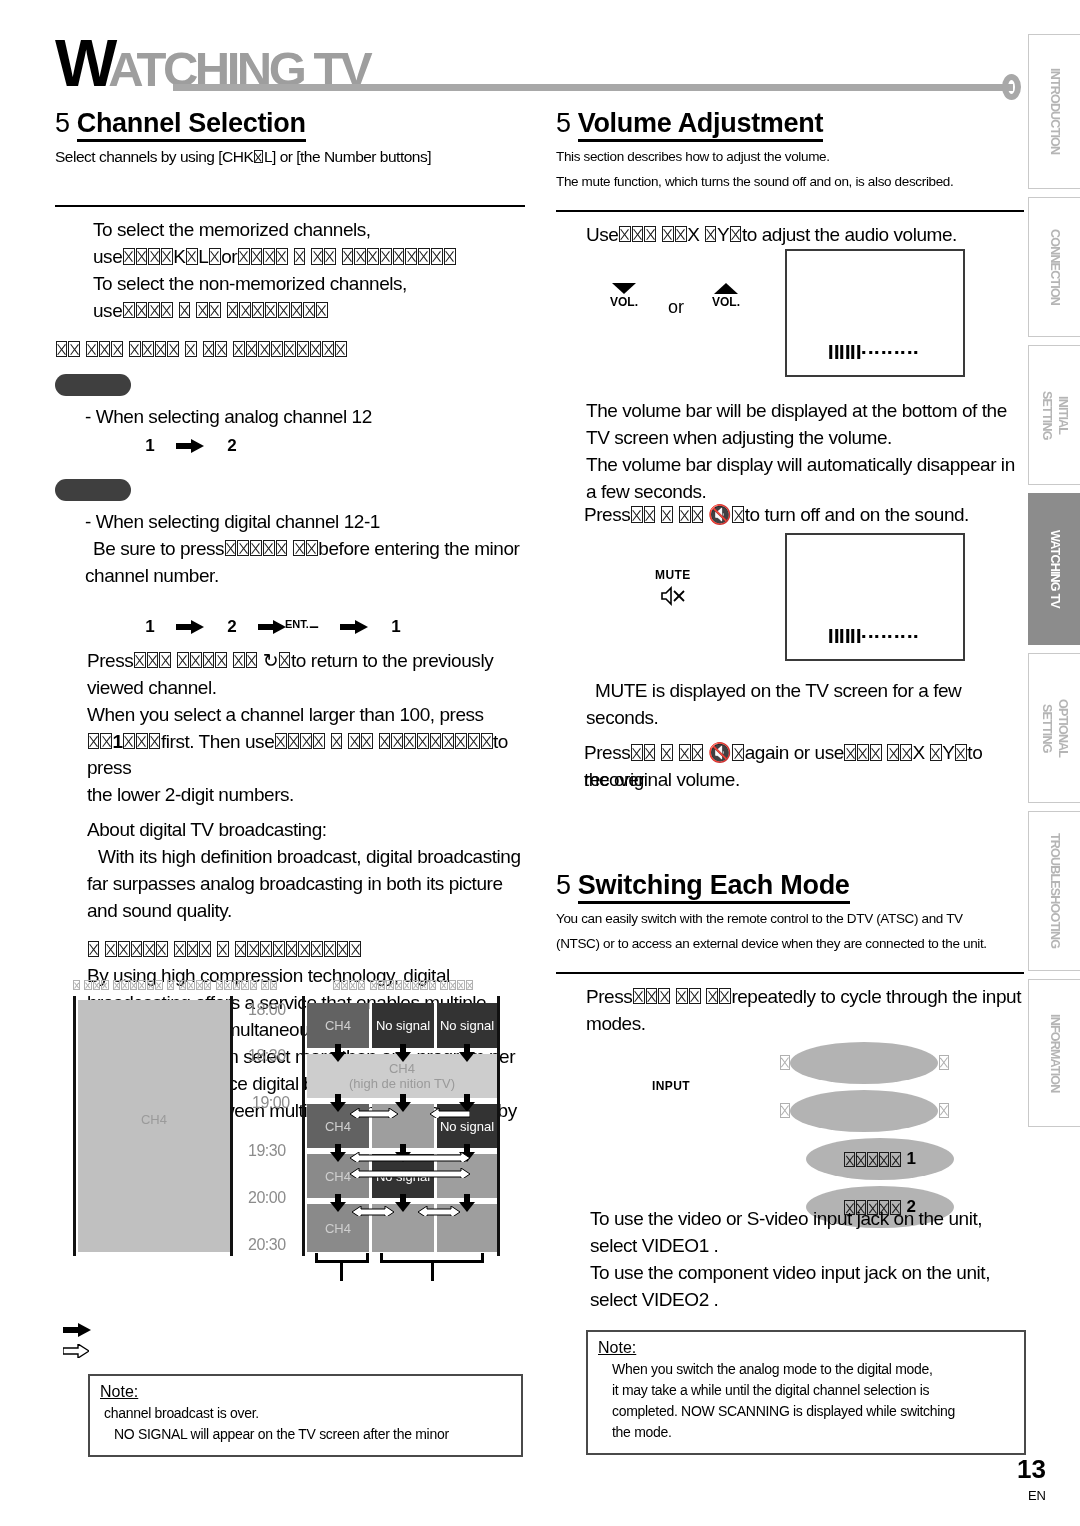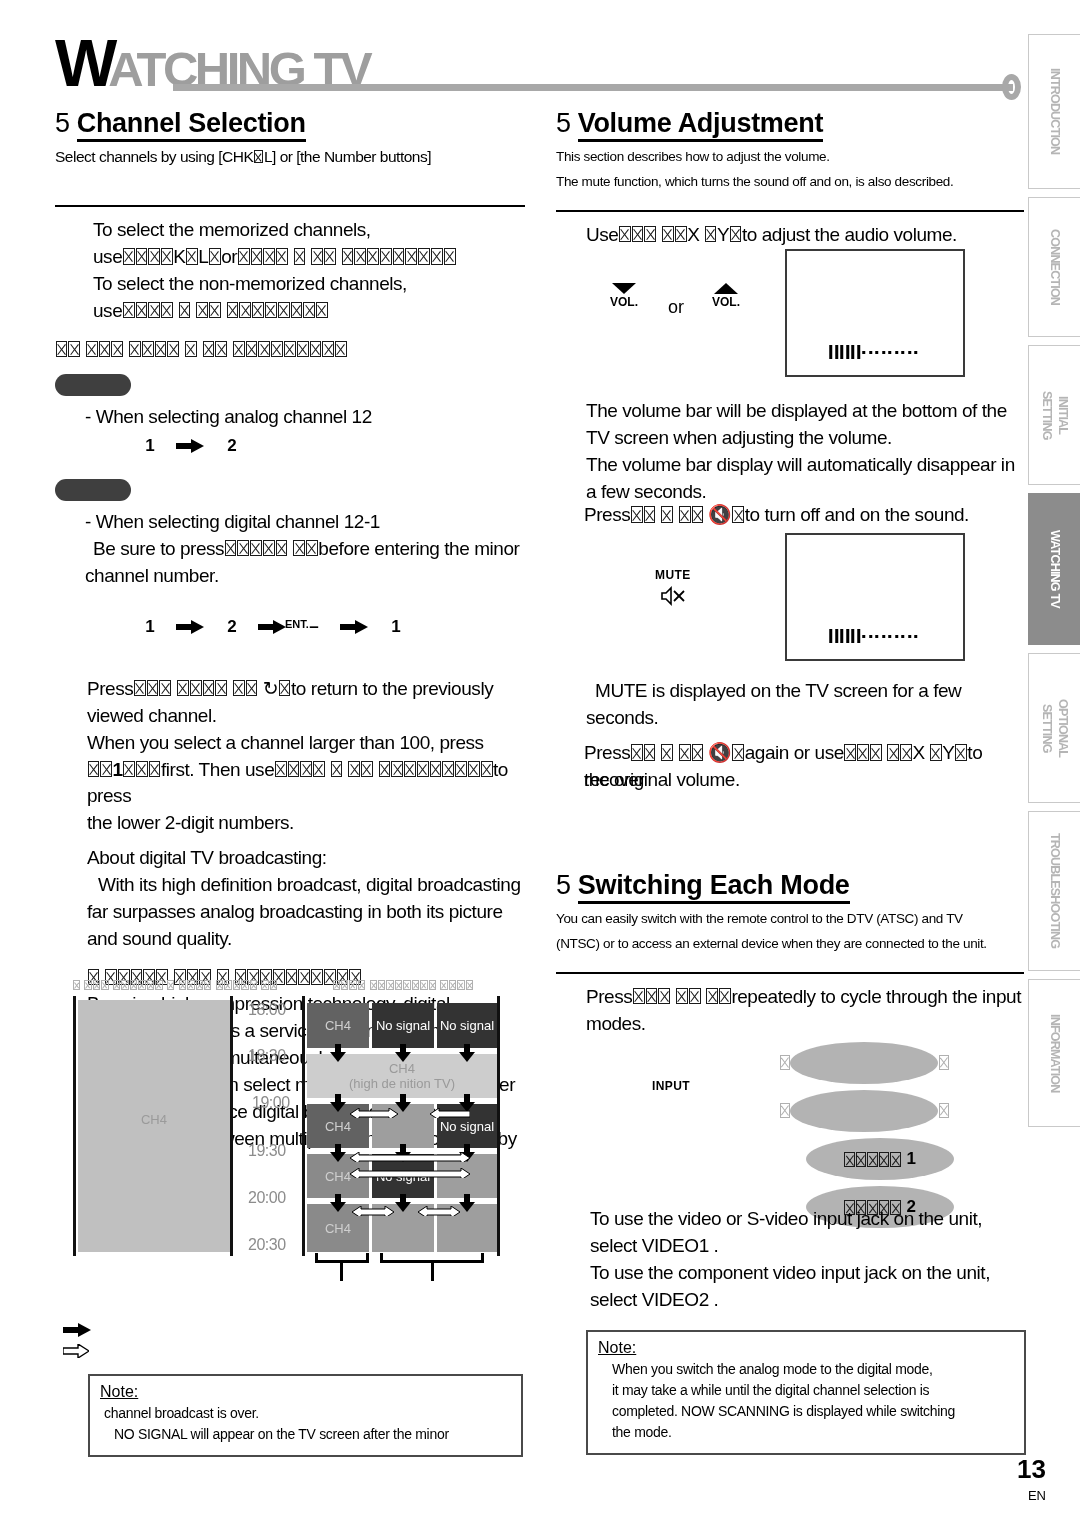--- a/index.html
+++ b/index.html
@@ -479,21 +479,21 @@
         <span class="k">1</span>
         <span class="arrow-blk"></span>
         <span class="k">2</span>
         <span class="arrow-blk"></span>
         <span class="k">–</span>
         <span class="arrow-blk"></span>
         <span class="k">1</span>
       </div>
     </div>
 
-    <p class="body-txt indent2" style="margin-top:34px;margin-left:32px;"><span>Press</span><span class="tofu"></span><span class="tofu"></span><span class="tofu"></span> <span class="tofu"></span><span class="tofu"></span><span class="tofu"></span><span class="tofu"></span> <span class="tofu"></span><span class="tofu"></span> ↻<span class="tofu"></span><span>to return to the previously</span></p>
+    <p class="body-txt indent2" style="margin-top:6px;margin-left:32px;"><span>Press</span><span class="tofu"></span><span class="tofu"></span><span class="tofu"></span> <span class="tofu"></span><span class="tofu"></span><span class="tofu"></span><span class="tofu"></span> <span class="tofu"></span><span class="tofu"></span> ↻<span class="tofu"></span><span>to return to the previously</span></p>
     <p class="body-txt" style="margin-left:32px;">viewed channel.</p>
 
     <p class="body-txt" style="margin-left:32px;">When you select a channel larger than 100, press</p>
     <p class="body-txt" style="margin-left:32px;"><span class="tofu"></span><span class="tofu"></span><b>1</b><span class="tofu"></span><span class="tofu"></span><span class="tofu"></span><span>first. Then use</span><span class="tofu"></span><span class="tofu"></span><span class="tofu"></span><span class="tofu"></span> <span class="tofu"></span> <span class="tofu"></span><span class="tofu"></span> <span class="tofu"></span><span class="tofu"></span><span class="tofu"></span><span class="tofu"></span><span class="tofu"></span><span class="tofu"></span><span class="tofu"></span><span class="tofu"></span><span class="tofu"></span><span>to press</span></p>
     <p class="body-txt" style="margin-left:32px;">the lower 2-digit numbers.</p>
 
     <p class="body-txt" style="margin-left:32px;margin-top:8px;">About digital TV broadcasting:</p>
     <p class="body-txt" style="margin-left:43px;">With its high definition broadcast, digital broadcasting</p>
     <p class="body-txt" style="margin-left:32px;">far surpasses analog broadcasting in both its picture</p>
     <p class="body-txt" style="margin-left:32px;">and sound quality.</p>

